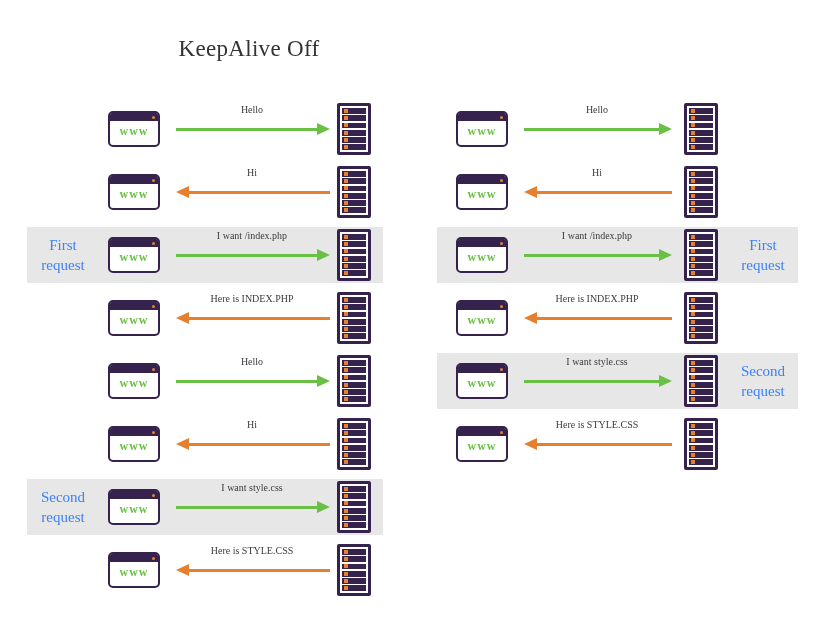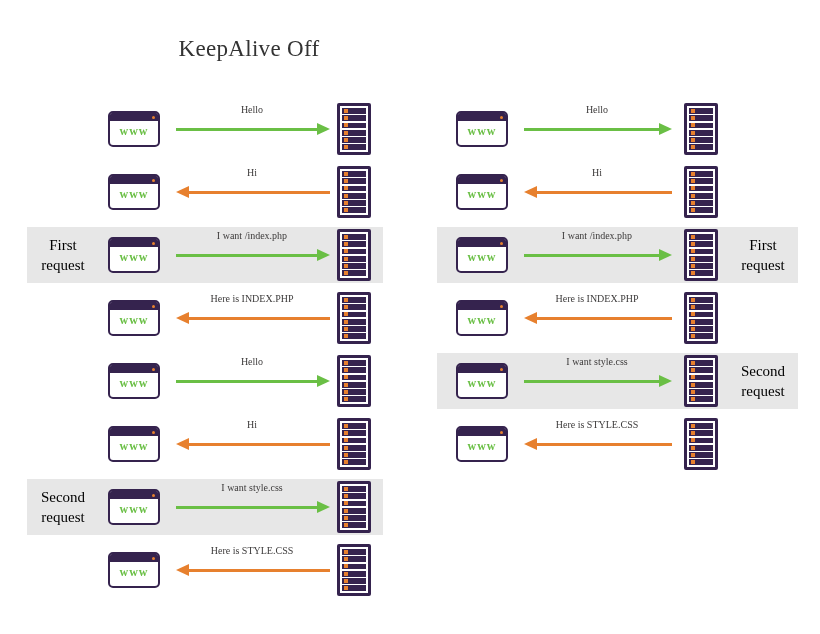--- a/index.html
+++ b/index.html
@@ -12,21 +12,21 @@
   }
   .col-title{
     position:absolute;top:36px;width:240px;
     text-align:center;font-size:23px;font-weight:300;
     color:#333333;letter-spacing:0.3px;
   }
   .row{position:absolute;left:0;top:0;width:820px;height:62px;}
   .band{position:absolute;top:3px;height:56px;background:var(--gray);}
   .band-label{
     position:absolute;top:11px;height:40px;
-    font-size:15px;line-height:20px;color:#000000;text-align:center;
+    font-size:15px;line-height:20px;color:#3b82f6;text-align:center;
   }
   
   .browser{
     position:absolute;top:13px;width:52px;height:36px;
     background:#ffffff;border:2.5px solid var(--purple);
     border-radius:5px;box-sizing:border-box;
   }
   .browser-bar{
     position:absolute;left:0;top:0;right:0;height:8px;
     background:var(--purple);border-radius:2px 2px 0 0;

